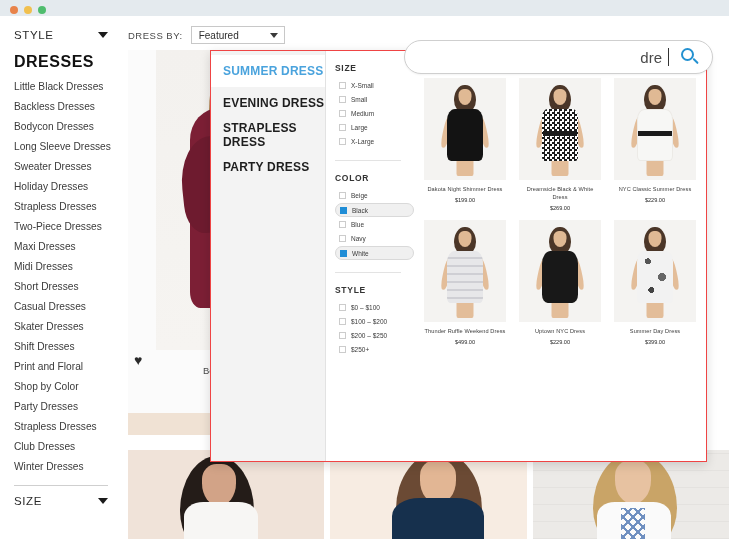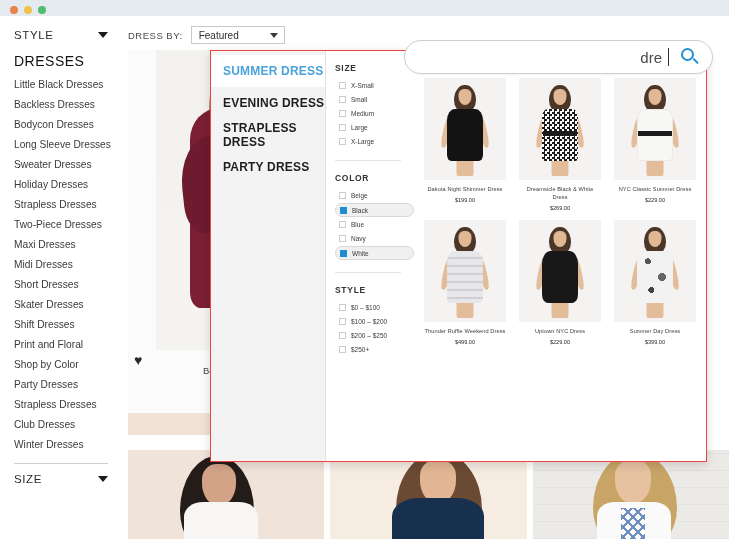--- a/index.html
+++ b/index.html
@@ -47,21 +47,21 @@
     font-size: 11.5px; letter-spacing: .6px; color: #2b2b2b;
     padding: 3px 0 10px 0;
   }
   .caret {
     width: 0; height: 0;
     border-left: 5px solid transparent;
     border-right: 5px solid transparent;
     border-top: 6px solid #1a1a1a;
   }
   .side-title {
-    font-size: 14px; font-weight: normal; letter-spacing: .5px;
+    font-size: 16px; font-weight: bold; letter-spacing: .5px;
     color: #111; padding: 2px 0 6px 0;
   }
   .side-link {
     font-size: 10.2px; color: #3a3a3a; line-height: 20px;
     white-space: nowrap; cursor: pointer;
   }
   .side-divider {
     border-top: 1px solid #cfcfcf;
     margin: 8px 0 6px 0;
   }
@@ -393,20 +393,21 @@
       <div class="side-link">Backless Dresses</div>
       <div class="side-link">Bodycon Dresses</div>
       <div class="side-link">Long Sleeve Dresses</div>
       <div class="side-link">Sweater Dresses</div>
       <div class="side-link">Holiday Dresses</div>
       <div class="side-link">Strapless Dresses</div>
       <div class="side-link">Two-Piece Dresses</div>
       <div class="side-link">Maxi Dresses</div>
       <div class="side-link">Midi Dresses</div>
       <div class="side-link">Short Dresses</div>
+      <div class="side-link">Casual Dresses</div>
       <div class="side-link">Skater Dresses</div>
       <div class="side-link">Shift Dresses</div>
       <div class="side-link">Print and Floral</div>
       <div class="side-link">Shop by Color</div>
       <div class="side-link">Party Dresses</div>
       <div class="side-link">Strapless Dresses</div>
       <div class="side-link">Club Dresses</div>
       <div class="side-link">Winter Dresses</div>
 
       <div class="side-divider"></div>

